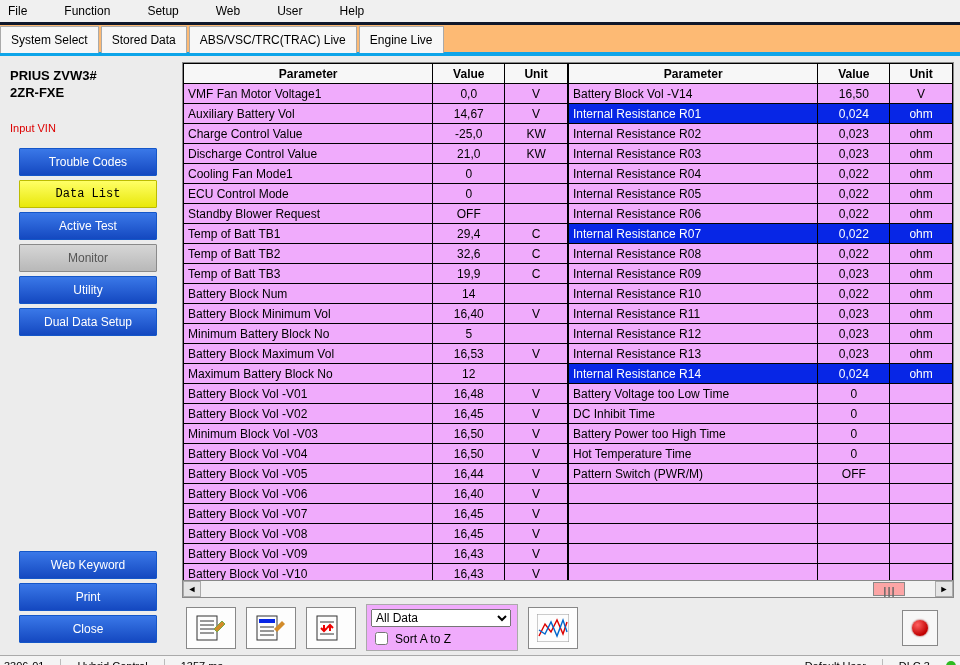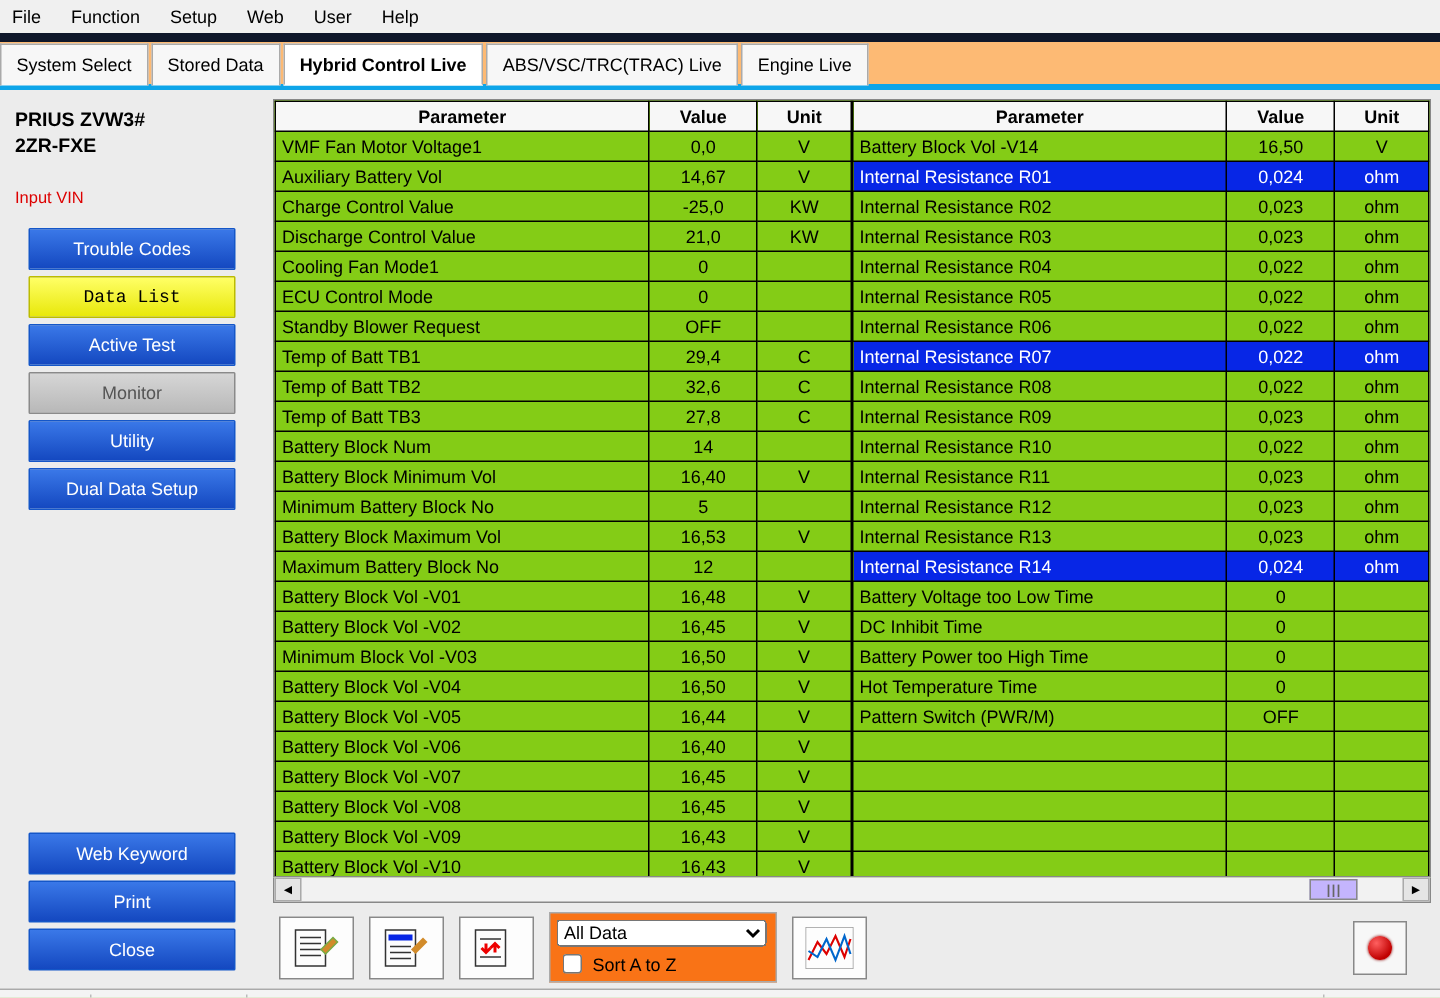--- a/index.html
+++ b/index.html
@@ -7,23 +7,23 @@
     font-family: Arial, Helvetica, sans-serif;
     font-size: 12px;
     background: #ececec;
     color: #000;
     width: 960px; height: 665px;
     overflow: hidden;
   }
   .menubar {
     display: flex;
     background: #f0f0f0;
-    border-bottom: 6px solid #0f172a;
+    border-bottom: 3px solid #0f172a;
     padding: 2px 4px;
-    gap: 12px;
+    gap: 29px;
   }
   .menubar span { cursor: default; padding: 2px 4px; }
   .tabbar {
     display: flex;
     background: #fdba74;
     border-bottom: 4px solid #0ea5e9;
     padding: 0;
   }
   .tab {
     padding: 6px 10px;
@@ -79,21 +79,21 @@
   .spacer { flex: 1; }
   .main {
     flex: 1;
     padding: 6px 6px 0 6px;
     display: flex;
     flex-direction: column;
   }
   .tables {
     flex: 1;
     border: 1px solid #888;
-    background: #84cc16;
+    background: #f0abfc;
     display: flex;
     overflow: hidden;
   }
   table.data {
     border-collapse: collapse;
     width: 50%;
     font-size: 12px;
   }
   table.data th, table.data td {
     border: 1px solid #000;
@@ -131,24 +131,24 @@
     border:1px solid #aaa;
     display:flex;align-items:center;justify-content:center;
     font-size:9px;
   }
   .scroll-left { left: 0; }
   .scroll-right { right: 0; }
   .scroll-thumb {
     position:absolute;
     right: 48px; top:1px;
     width: 30px; height: 12px;
-    background:#c4b5fd;
+    background:#fca5a5;
     border:1px solid #888;
     text-align:center;
-    font-size:12px; color:#666;
+    font-size:15px; color:#666;
   }
   .toolbar2 {
     display: flex;
     align-items: center;
     gap: 10px;
     padding: 6px 4px 4px 4px;
   }
   .icon-btn {
     width: 48px; height: 40px;
     border: 1px solid #888;
@@ -157,21 +157,21 @@
     align-items: center;
     justify-content: center;
     cursor: pointer;
   }
   .icon-btn svg { width: 32px; height: 28px; }
   .filter-group {
     display: flex;
     flex-direction: column;
     border: 1px solid #aaa;
     padding: 4px 6px 2px 4px;
-    background: #f97316;
+    background: #f0abfc;
     gap: 2px;
   }
   .filter-group select {
     font-size: 12px;
     width: 140px;
   }
   .filter-group label { display:flex; align-items:center; gap:4px; font-size:12px;}
   .record-dot {
     margin-left: auto;
     margin-right: 12px;
@@ -209,21 +209,20 @@
     <span>Function</span>
     <span>Setup</span>
     <span>Web</span>
     <span>User</span>
     <span>Help</span>
   </div>
 
 <div class="tabbar" id="tabbar">
     <div class="tab">System Select</div>
     <div class="tab">Stored Data</div>
-    <div class="tab active">Hybrid Control Live</div>
     <div class="tab">ABS/VSC/TRC(TRAC) Live</div>
     <div class="tab">Engine Live</div>
   </div>
 
 <div class="content">
   <div class="sidebar">
     <div class="vehicle">
       <div>PRIUS ZVW3#</div>
       <div>2ZR-FXE</div>
     </div>
@@ -300,21 +299,21 @@
               <td class="val">29,4</td>
               <td class="unit">C</td>
             </tr>
             <tr>
               <td>Temp of Batt TB2</td>
               <td class="val">32,6</td>
               <td class="unit">C</td>
             </tr>
             <tr>
               <td>Temp of Batt TB3</td>
-              <td class="val">27,8</td>
+              <td class="val">19,9</td>
               <td class="unit">C</td>
             </tr>
             <tr>
               <td>Battery Block Num</td>
               <td class="val">14</td>
               <td class="unit"></td>
             </tr>
             <tr>
               <td>Battery Block Minimum Vol</td>
               <td class="val">16,40</td>

